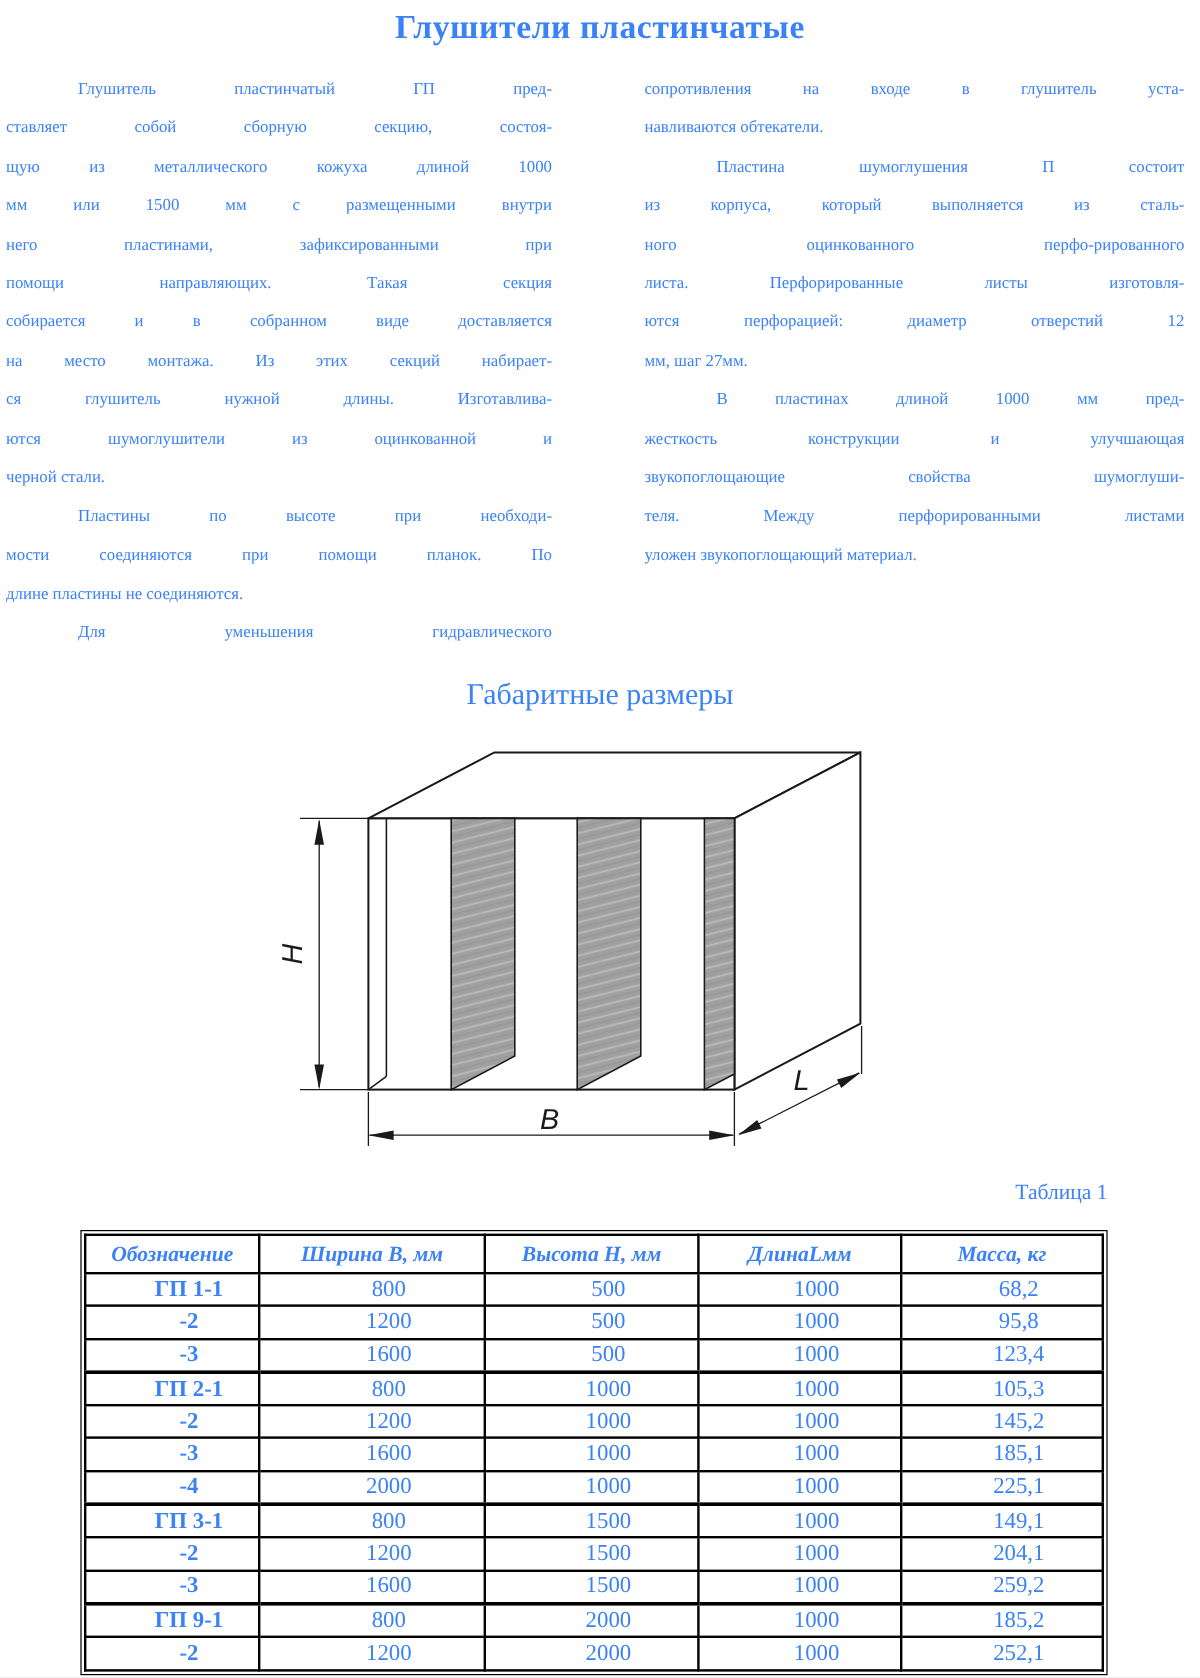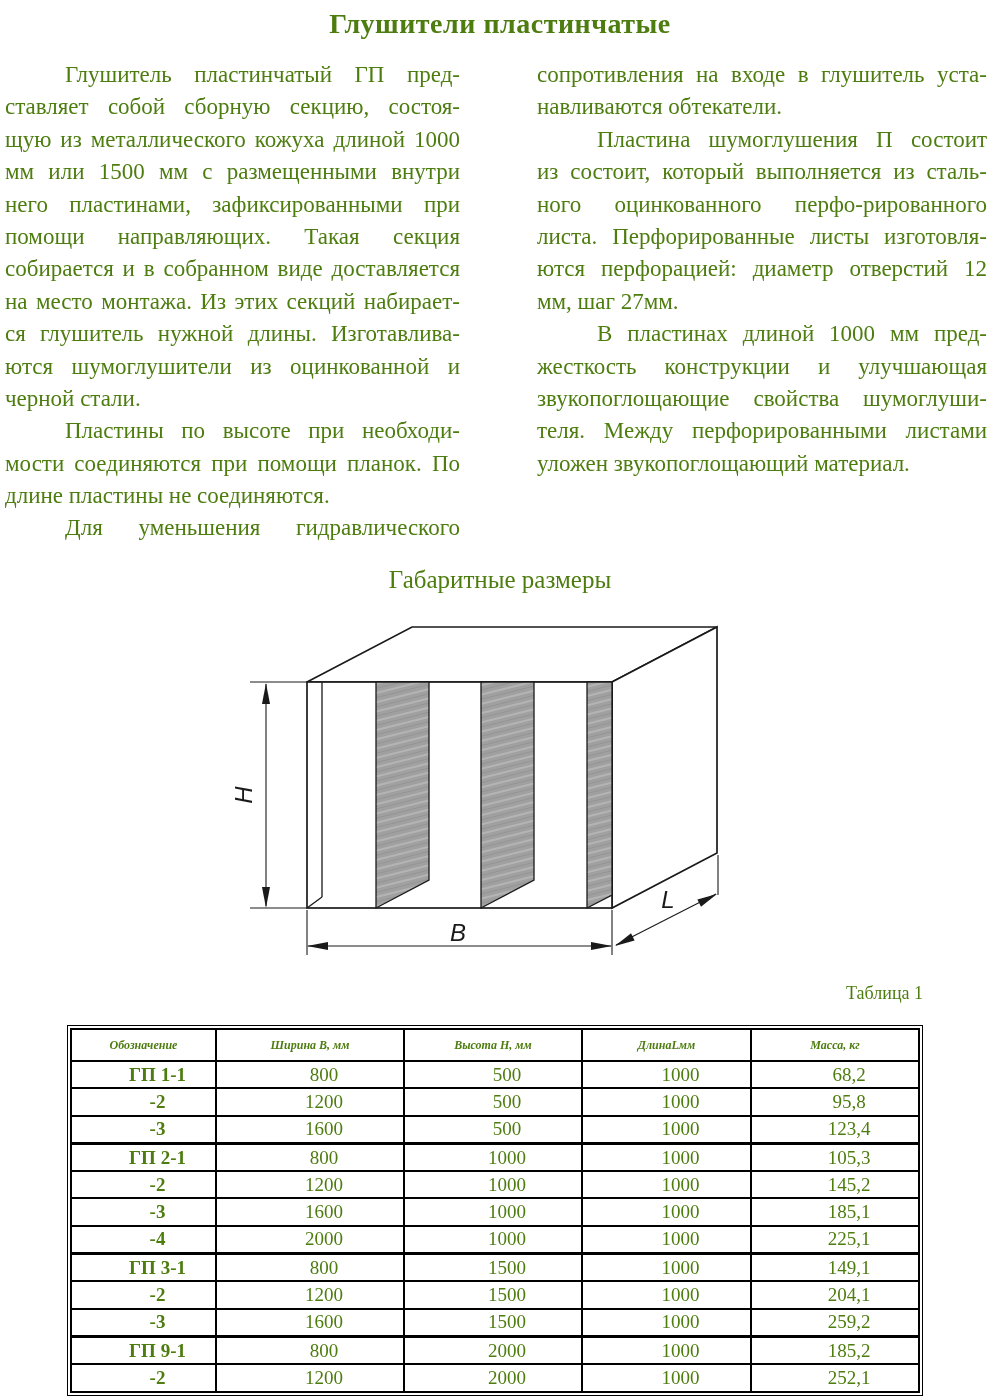--- a/index.html
+++ b/index.html
@@ -1,25 +1,25 @@
 <!DOCTYPE html>
 <html><head>
 <meta charset="utf-8">
 <style>
   html,body{margin:0;padding:0;background:#e8e8e8;}
   .page{
     position:relative;width:1000px;height:1398px;background:#ffffff;
-    font-family:"Liberation Serif","DejaVu Serif",serif;color:#4d7c0f;
+    font-family:"Liberation Serif","DejaVu Serif",serif;color:#3b82f6;
     margin:0 auto;overflow:hidden;
   }
   .doc-title{
     position:absolute;left:0;top:8px;width:1000px;text-align:center;
     font-size:28px;font-weight:bold;letter-spacing:.5px;
   }
-  .col{position:absolute;top:59px;font-size:23px;line-height:32.4px;}
+  .col{position:absolute;top:59px;font-size:14px;line-height:32.4px;}
   .col-left{left:5px;width:455px;}
   .col-right{left:537px;width:450px;}
   .ln{height:32.4px;white-space:normal;}
   .j{text-align:justify;text-align-last:justify;}
   .l{text-align:left;}
   .i{text-indent:60px;}
   .fig-title{
     position:absolute;left:0;top:566px;width:1000px;text-align:center;
     font-size:25px;font-weight:normal;
   }
@@ -30,21 +30,21 @@
   table.dims{
     position:absolute;left:70px;top:1028px;width:848px;
     border-collapse:collapse;table-layout:fixed;
     border:2.5px solid #000;outline:1px solid #000;outline-offset:2px;
     background:#fff;
   }
   table.dims th,table.dims td{
     border:2px solid #000;text-align:center;vertical-align:middle;
     padding:0;overflow:hidden;
   }
-  table.dims th{height:30px;font-size:12px;font-weight:bold;font-style:italic;}
+  table.dims th{height:30px;font-size:18px;font-weight:bold;font-style:italic;}
   table.dims td{height:25.3px;font-size:19px;padding-left:28px;}
   table.dims td.c1{font-weight:bold;}
   table.dims tr.grp td{border-top-width:3.5px;}
   svg text{font-family:"Liberation Sans","DejaVu Sans",sans-serif;}
 </style>
 </head>
 <body>
 
 <div class="page">
 
@@ -84,21 +84,21 @@
     </div>
 
   <div class="col col-right">
 
       <div class="ln j">сопротивления на входе в глушитель уста-</div>
 
       <div class="ln l">навливаются обтекатели.</div>
 
       <div class="ln j i">Пластина шумоглушения П состоит</div>
 
-      <div class="ln j">из состоит, который выполняется из сталь-</div>
+      <div class="ln j">из корпуса, который выполняется из сталь-</div>
 
       <div class="ln j">ного оцинкованного перфо-рированного</div>
 
       <div class="ln j">листа. Перфорированные листы изготовля-</div>
 
       <div class="ln j">ются перфорацией: диаметр отверстий 12</div>
 
       <div class="ln l">мм, шаг 27мм.</div>
 
       <div class="ln j i">В пластинах длиной 1000 мм пред-</div>

